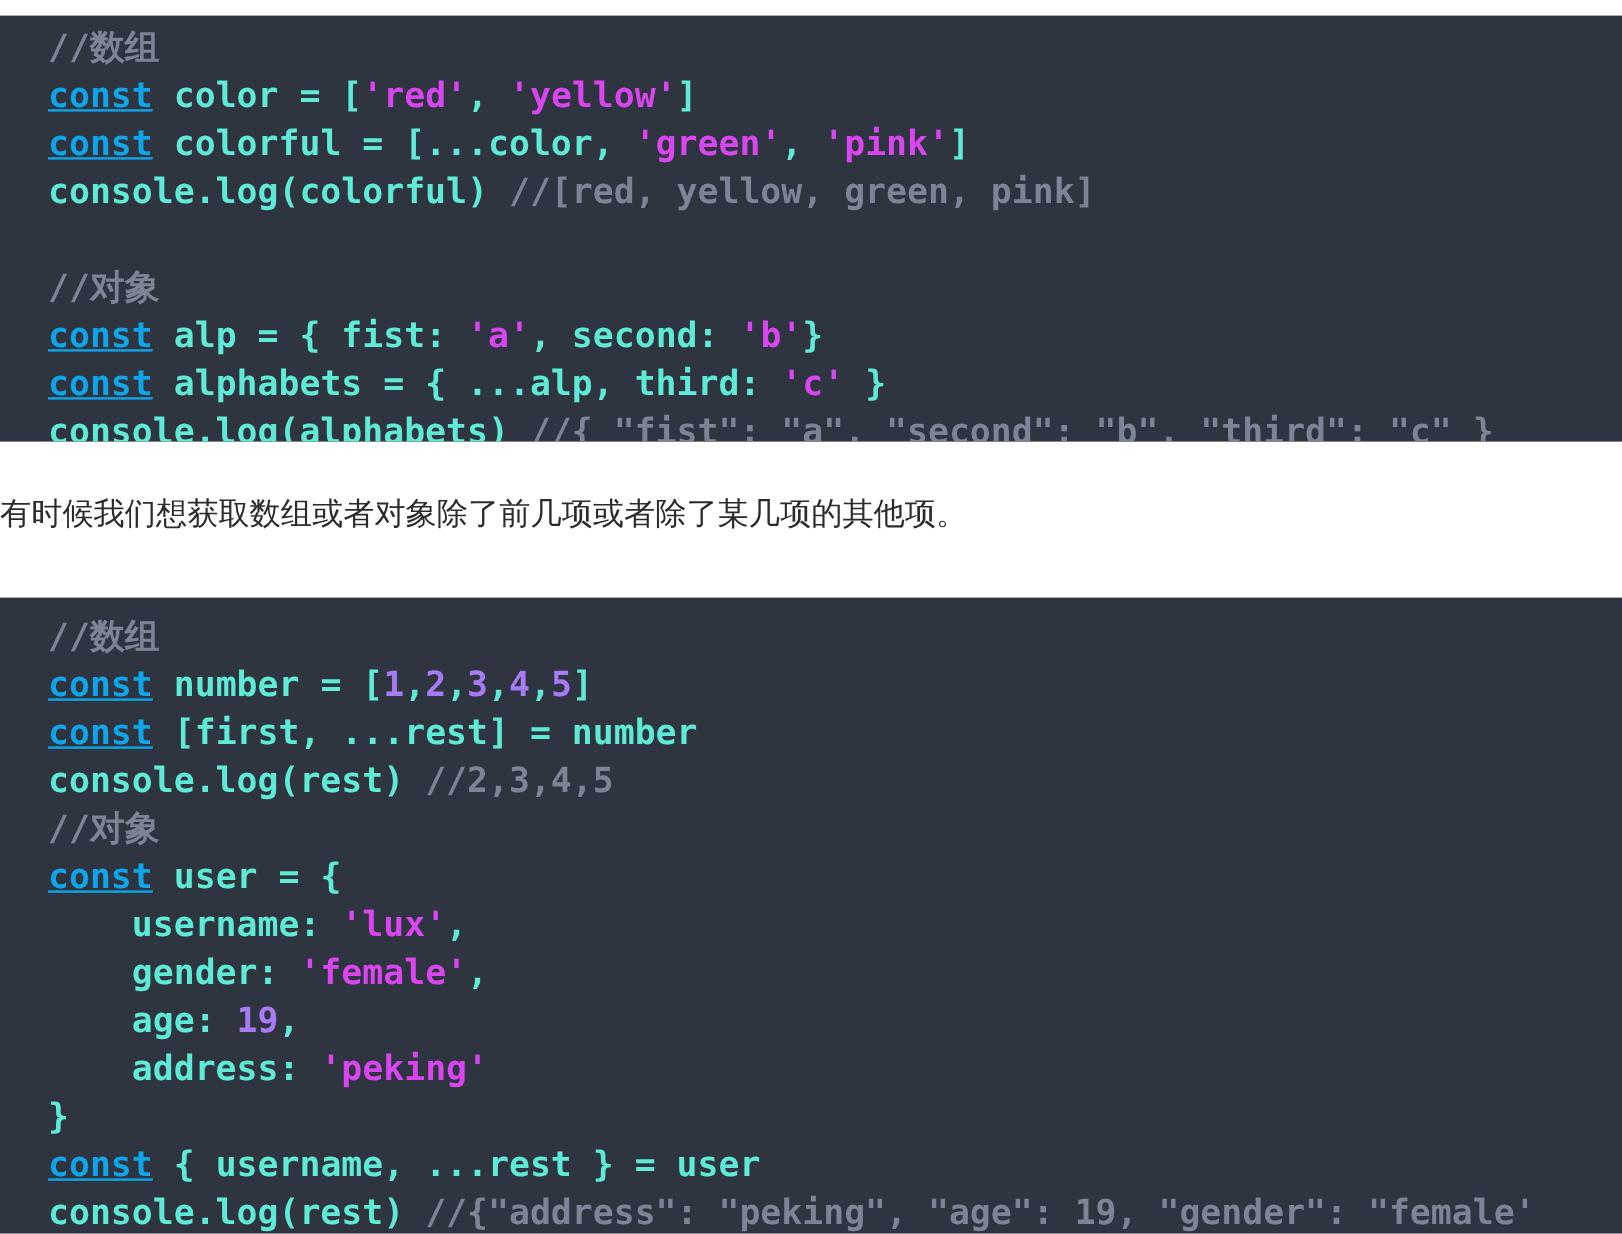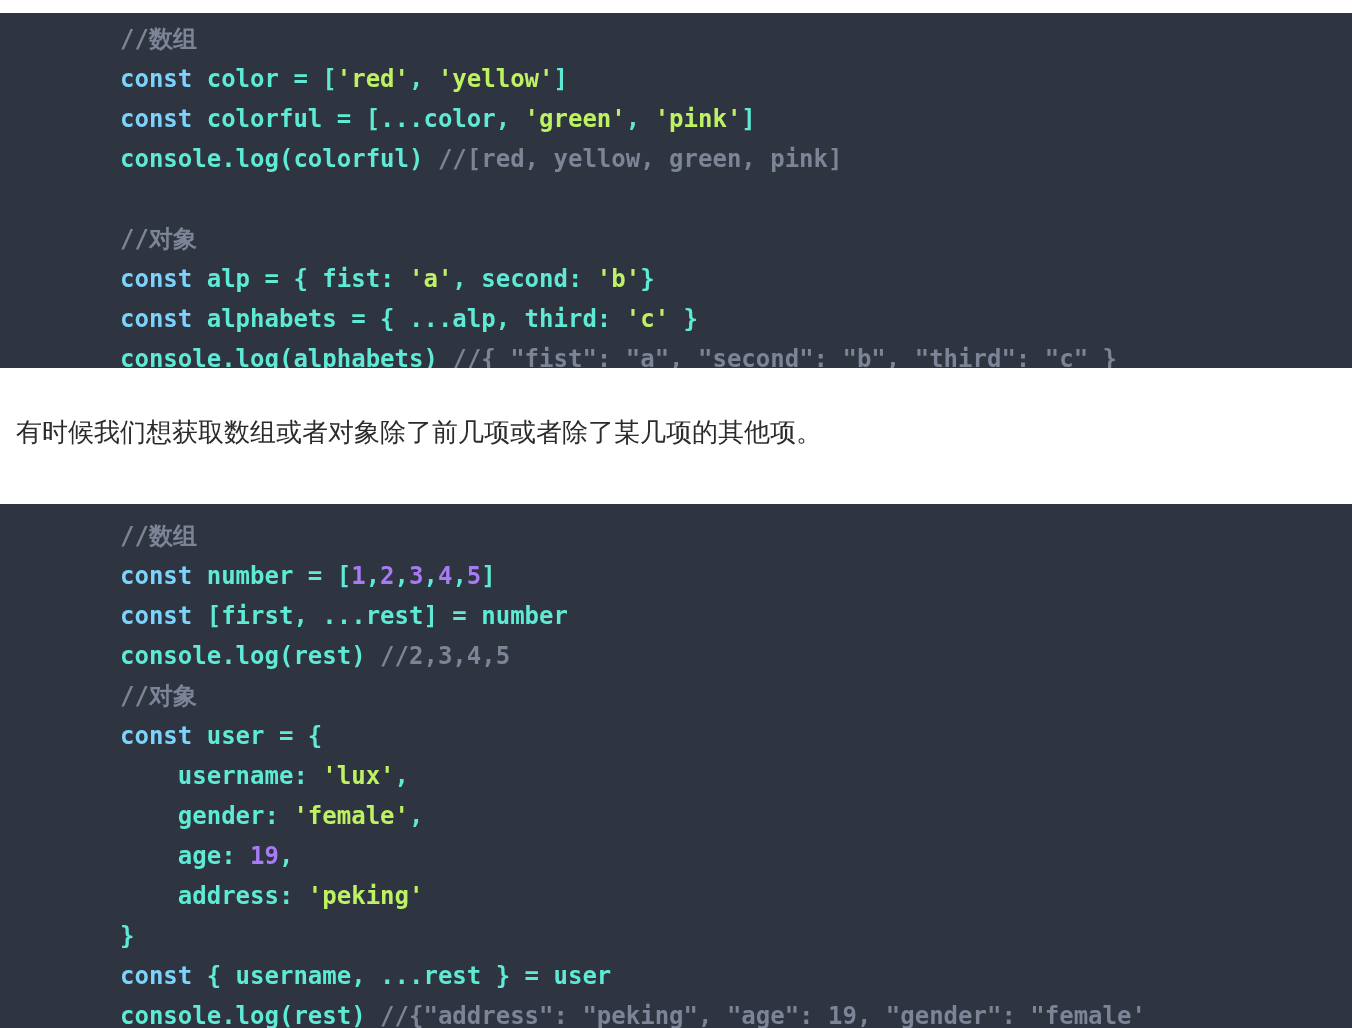--- a/index.html
+++ b/index.html
@@ -31,40 +31,40 @@
   #code-block-1 {
     padding: 6px 0 14px 0;
     height: 355px;
   }
   #code-block-2 {
     padding: 12px 0 0 0;
     height: 545px;
   }
   .code-line {
     font-family: "DejaVu Sans Mono", "Liberation Mono", monospace;
-    font-size: 24px;
+    font-size: 29px;
     font-weight: bold;
     line-height: 40px;
     height: 40px;
-    padding-left: 120px;
+    padding-left: 40px;
     color: #e8eaf0;
     white-space: pre;
     letter-spacing: 0px;
   }
 
-  .tok-kw   { color: #7dd3fc; }
-  .tok-str  { color: #bef264; }
+  .tok-kw   { color: #0ea5e9; text-decoration: underline; }
+  .tok-str  { color: #d946ef; }
   .tok-num  { color: #a77bf3; }
   .tok-cmt  { color: #7c8496; font-weight: bold; }
   .tok-txt  { color: #5eead4; }
 
   
   .prose {
     padding: 0;
-    margin: 16px;
+    margin: 0;
   }
   .gap-top { height: 30px; background: #ffffff; }
   .gap-bot { height: 38px; background: #ffffff; }
   .paragraph {
     font-family: "DejaVu Sans", "Liberation Sans", sans-serif;
     font-size: 26px;
     line-height: 36px;
     color: #2b2b2b;
     padding: 0 6px 0 0;
     white-space: nowrap;

